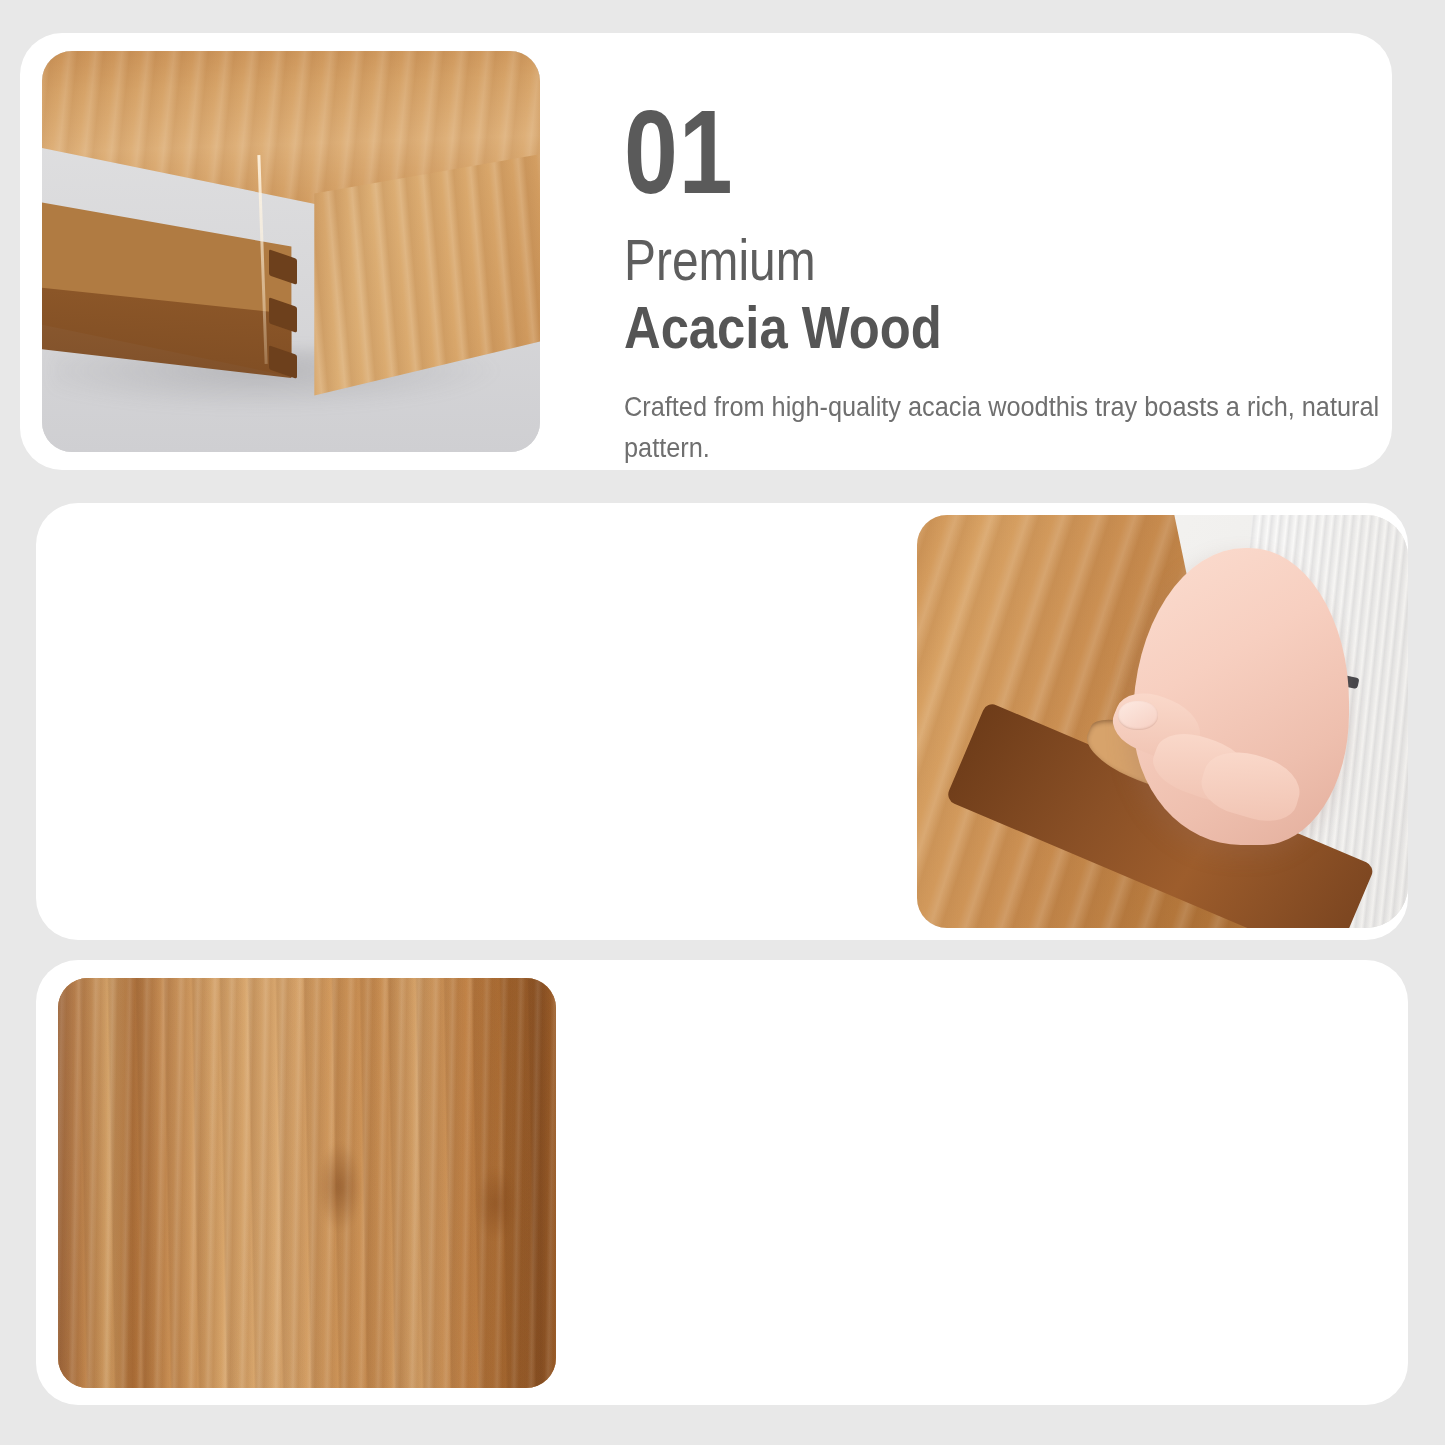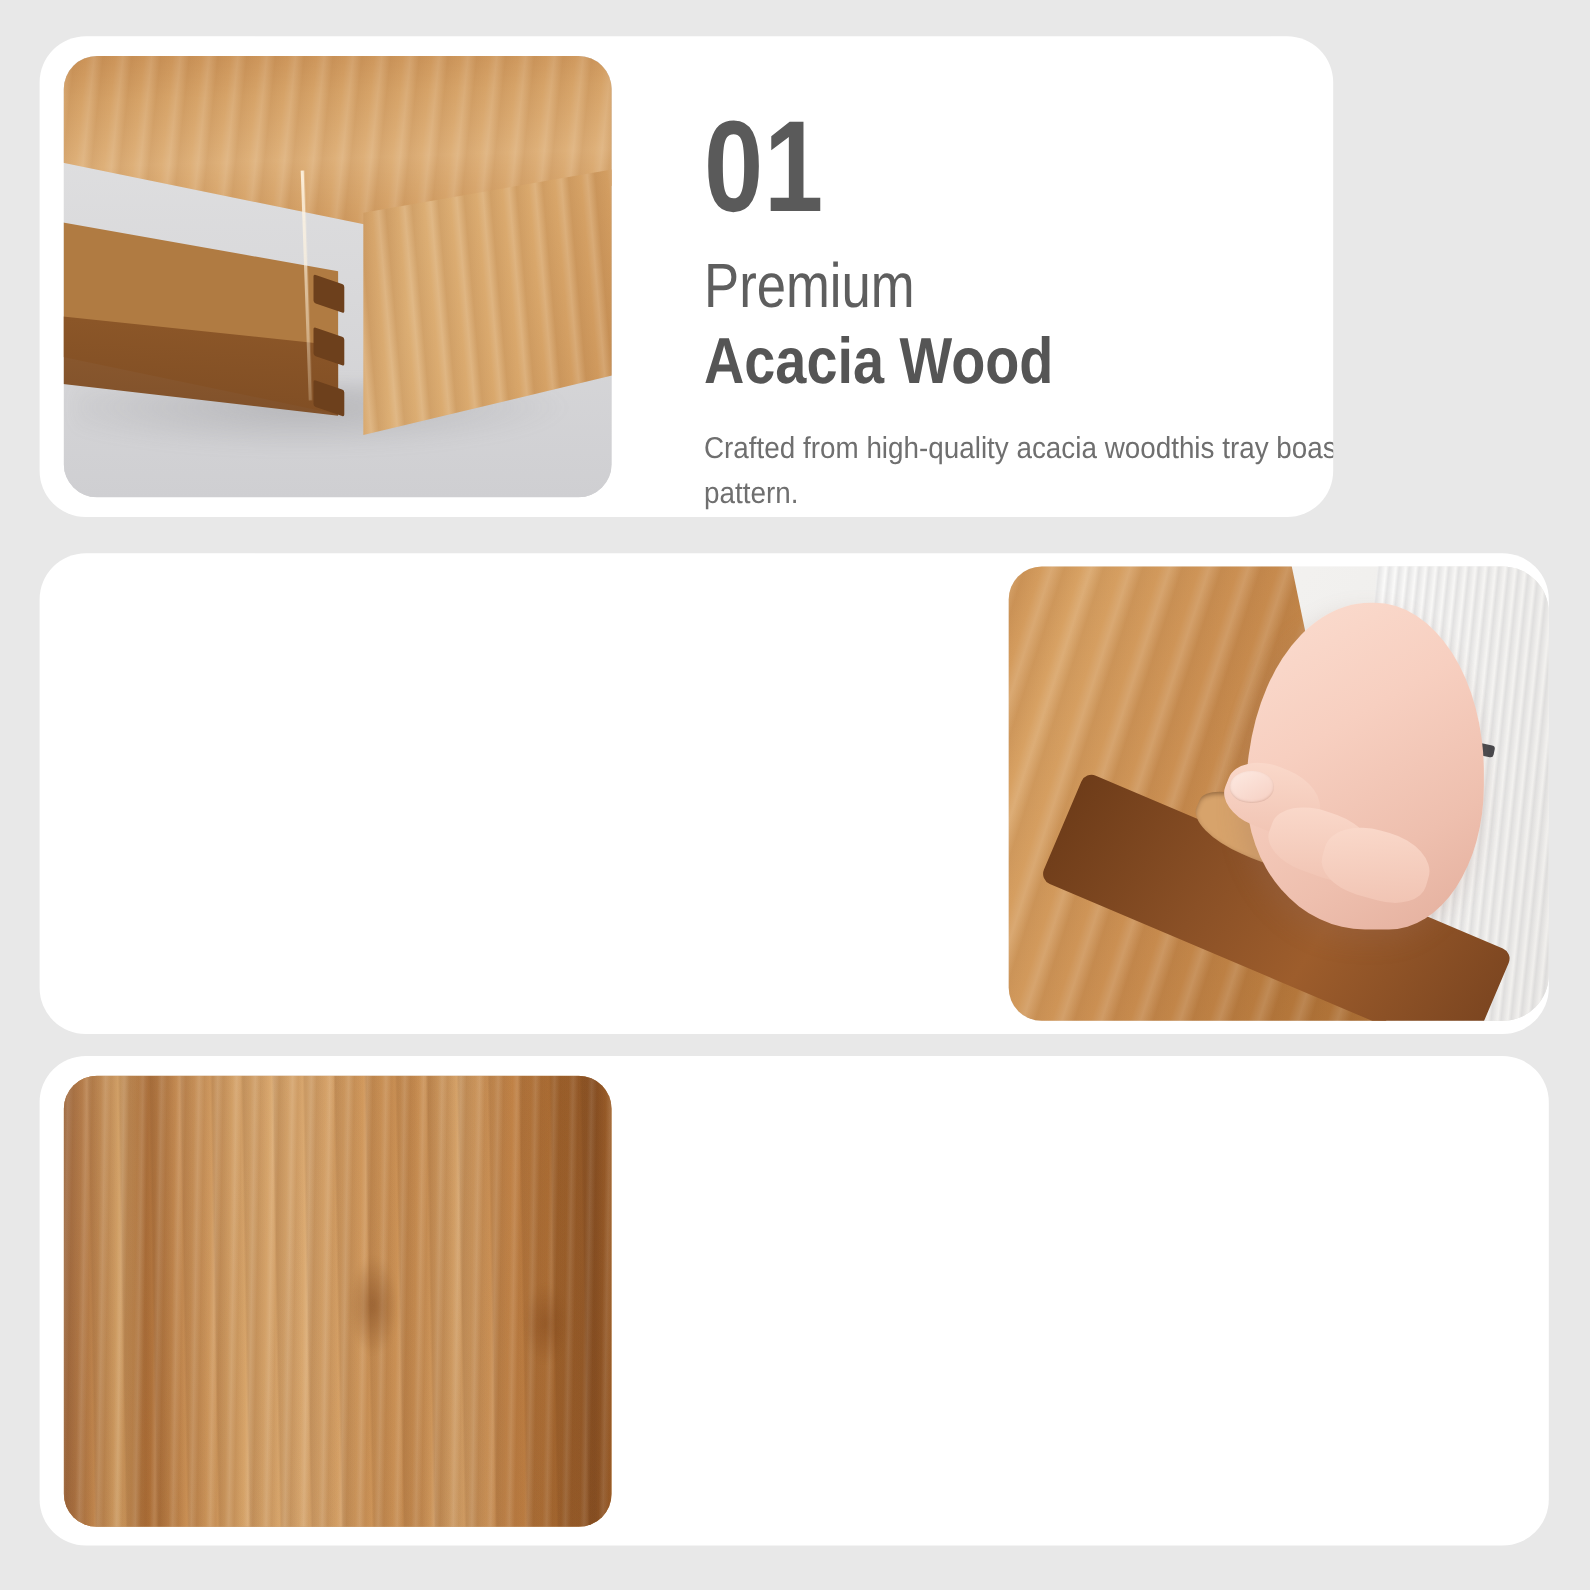--- a/index.html
+++ b/index.html
@@ -21,21 +21,21 @@
     background: #e8e8e8;
   }
 
   
   .card {
     position: absolute;
     background: #ffffff;
     border-radius: 42px;
     overflow: hidden;
   }
-  #card-1 { left: 36px;  top: 33px;   width: 1176px; height: 437px; }
+  #card-1 { left: 20px;  top: 33px;   width: 1372px; height: 437px; }
   #card-2 { left: 36px;  top: 503px;  width: 1372px; height: 437px; }
   #card-3 { left: 36px;  top: 960px;  width: 1372px; height: 445px; }
 
   
   .photo {
     position: absolute;
     border-radius: 30px;
     overflow: hidden;
   }
 

